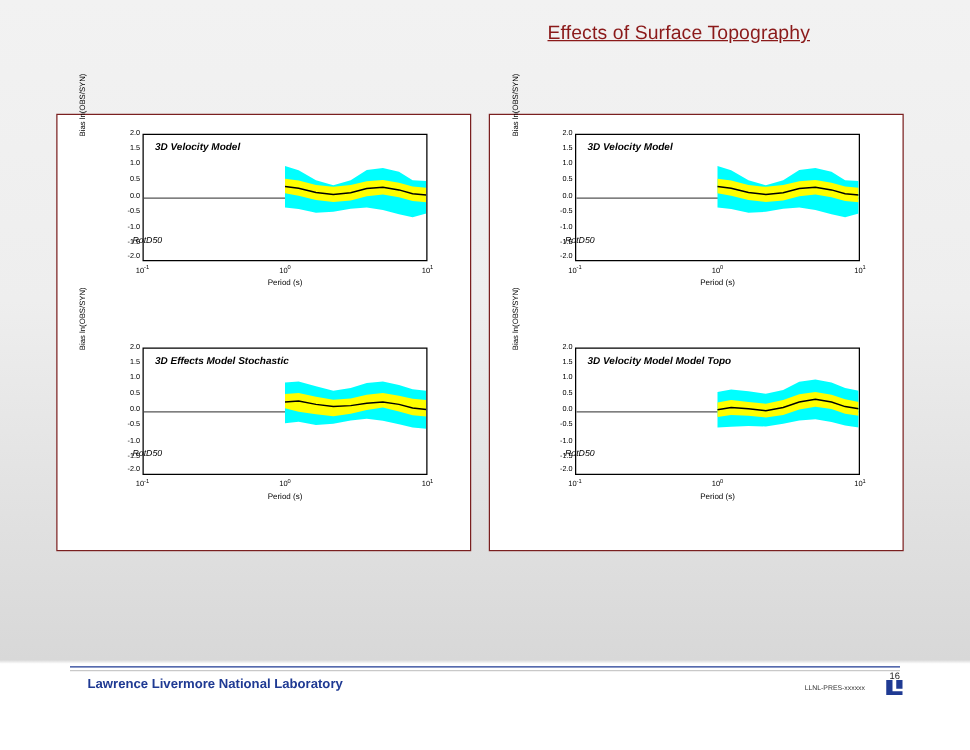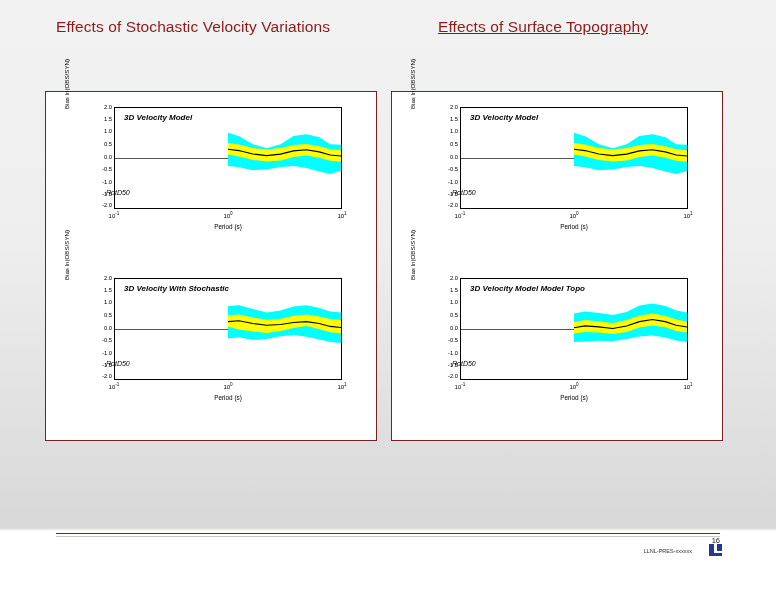--- a/index.html
+++ b/index.html
@@ -192,21 +192,20 @@
     width: 16px;
     height: 14px;
   }
 </style>
 </head>
 <body>
 
 <div class="slide">
 
   <div class="titles">
-    <div class="slide-title title-left">Effects of Stochastic Velocity Variations</div>
     <div class="slide-title title-right">Effects of Surface Topography</div>
   </div>
 
   <div class="content-area">
 
     <div class="panel panel-left">
 
       <div class="chart-wrap top">
         <div class="ylabel">Bias ln(OBS/SYN)</div>
         <div class="ytick" style="top:3px;">2.0</div>
@@ -251,21 +250,21 @@
 
         <div class="plot-frame">
           <div class="zero-line"></div>
           <svg class="band-outer" viewBox="0 0 228 102" preserveAspectRatio="none">
             <polygon fill="#00ffff" stroke="none" points="114,27.5 125,26.7 139,30.6 153,34.2 167,32.1 180,28 193,26.7 206,29.6 217,33.1 228,34.2 228,65.3 217,64.3 206,61.7 193,58.8 180,57.2 167,58.5 153,61.2 139,62.2 125,59.5 114,60.8"></polygon>
             <polygon fill="#ffff00" stroke="none" points="114,36.9 125,36.2 139,39.2 153,41.6 167,40.5 167,40.5 180,37.5 193,36.2 206,38.3 217,40.9 228,41.9 228,55.3 217,54.2 206,51.3 193,48 180,50 167,53.1 153,55.1 139,53.5 125,51.5 114,48.6"></polygon>
             <polyline fill="none" stroke="#000000" stroke-width="1.2" points="114,43.5 125,42.6 139,45.4 153,47.2 167,46.4 180,44.4 193,43.5 206,45.4 217,48.4 228,49.5"></polyline>
           </svg>
         </div>
 
-        <div class="chart-caption">3D Velocity With Stochastic</div>
+        <div class="chart-caption">3D Effects Model Stochastic</div>
         <div class="rot-label">RotD50</div>
 
         <div class="xtick" style="left:32px;">10<sup>-1</sup></div>
         <div class="xtick" style="left:146px;">10<sup>0</sup></div>
         <div class="xtick" style="left:260px;">10<sup>1</sup></div>
         <div class="xlabel">Period (s)</div>
       </div>
     </div>
 
     <div class="panel panel-right">
@@ -327,19 +326,20 @@
         <div class="xtick" style="left:32px;">10<sup>-1</sup></div>
         <div class="xtick" style="left:146px;">10<sup>0</sup></div>
         <div class="xtick" style="left:260px;">10<sup>1</sup></div>
         <div class="xlabel">Period (s)</div>
       </div>
     </div>
   </div>
 
   <div class="footer-rule"></div>
   <div class="footer-rule2"></div>
+  <div class="footer-text">Lawrence Livermore National Laboratory</div>
   <div class="page-num">16</div>
   <div class="footer-meta">LLNL-PRES-xxxxxx</div>
   <svg class="llnl-logo" viewBox="0 0 16 14">
     <path d="M1 1 h5 v9 h8 v3 h-13 z" fill="#1f3a93"></path>
     <path d="M9 1 h5 v7 h-5 z" fill="#1f3a93"></path>
   </svg>
 </div>
 
 </body></html>

